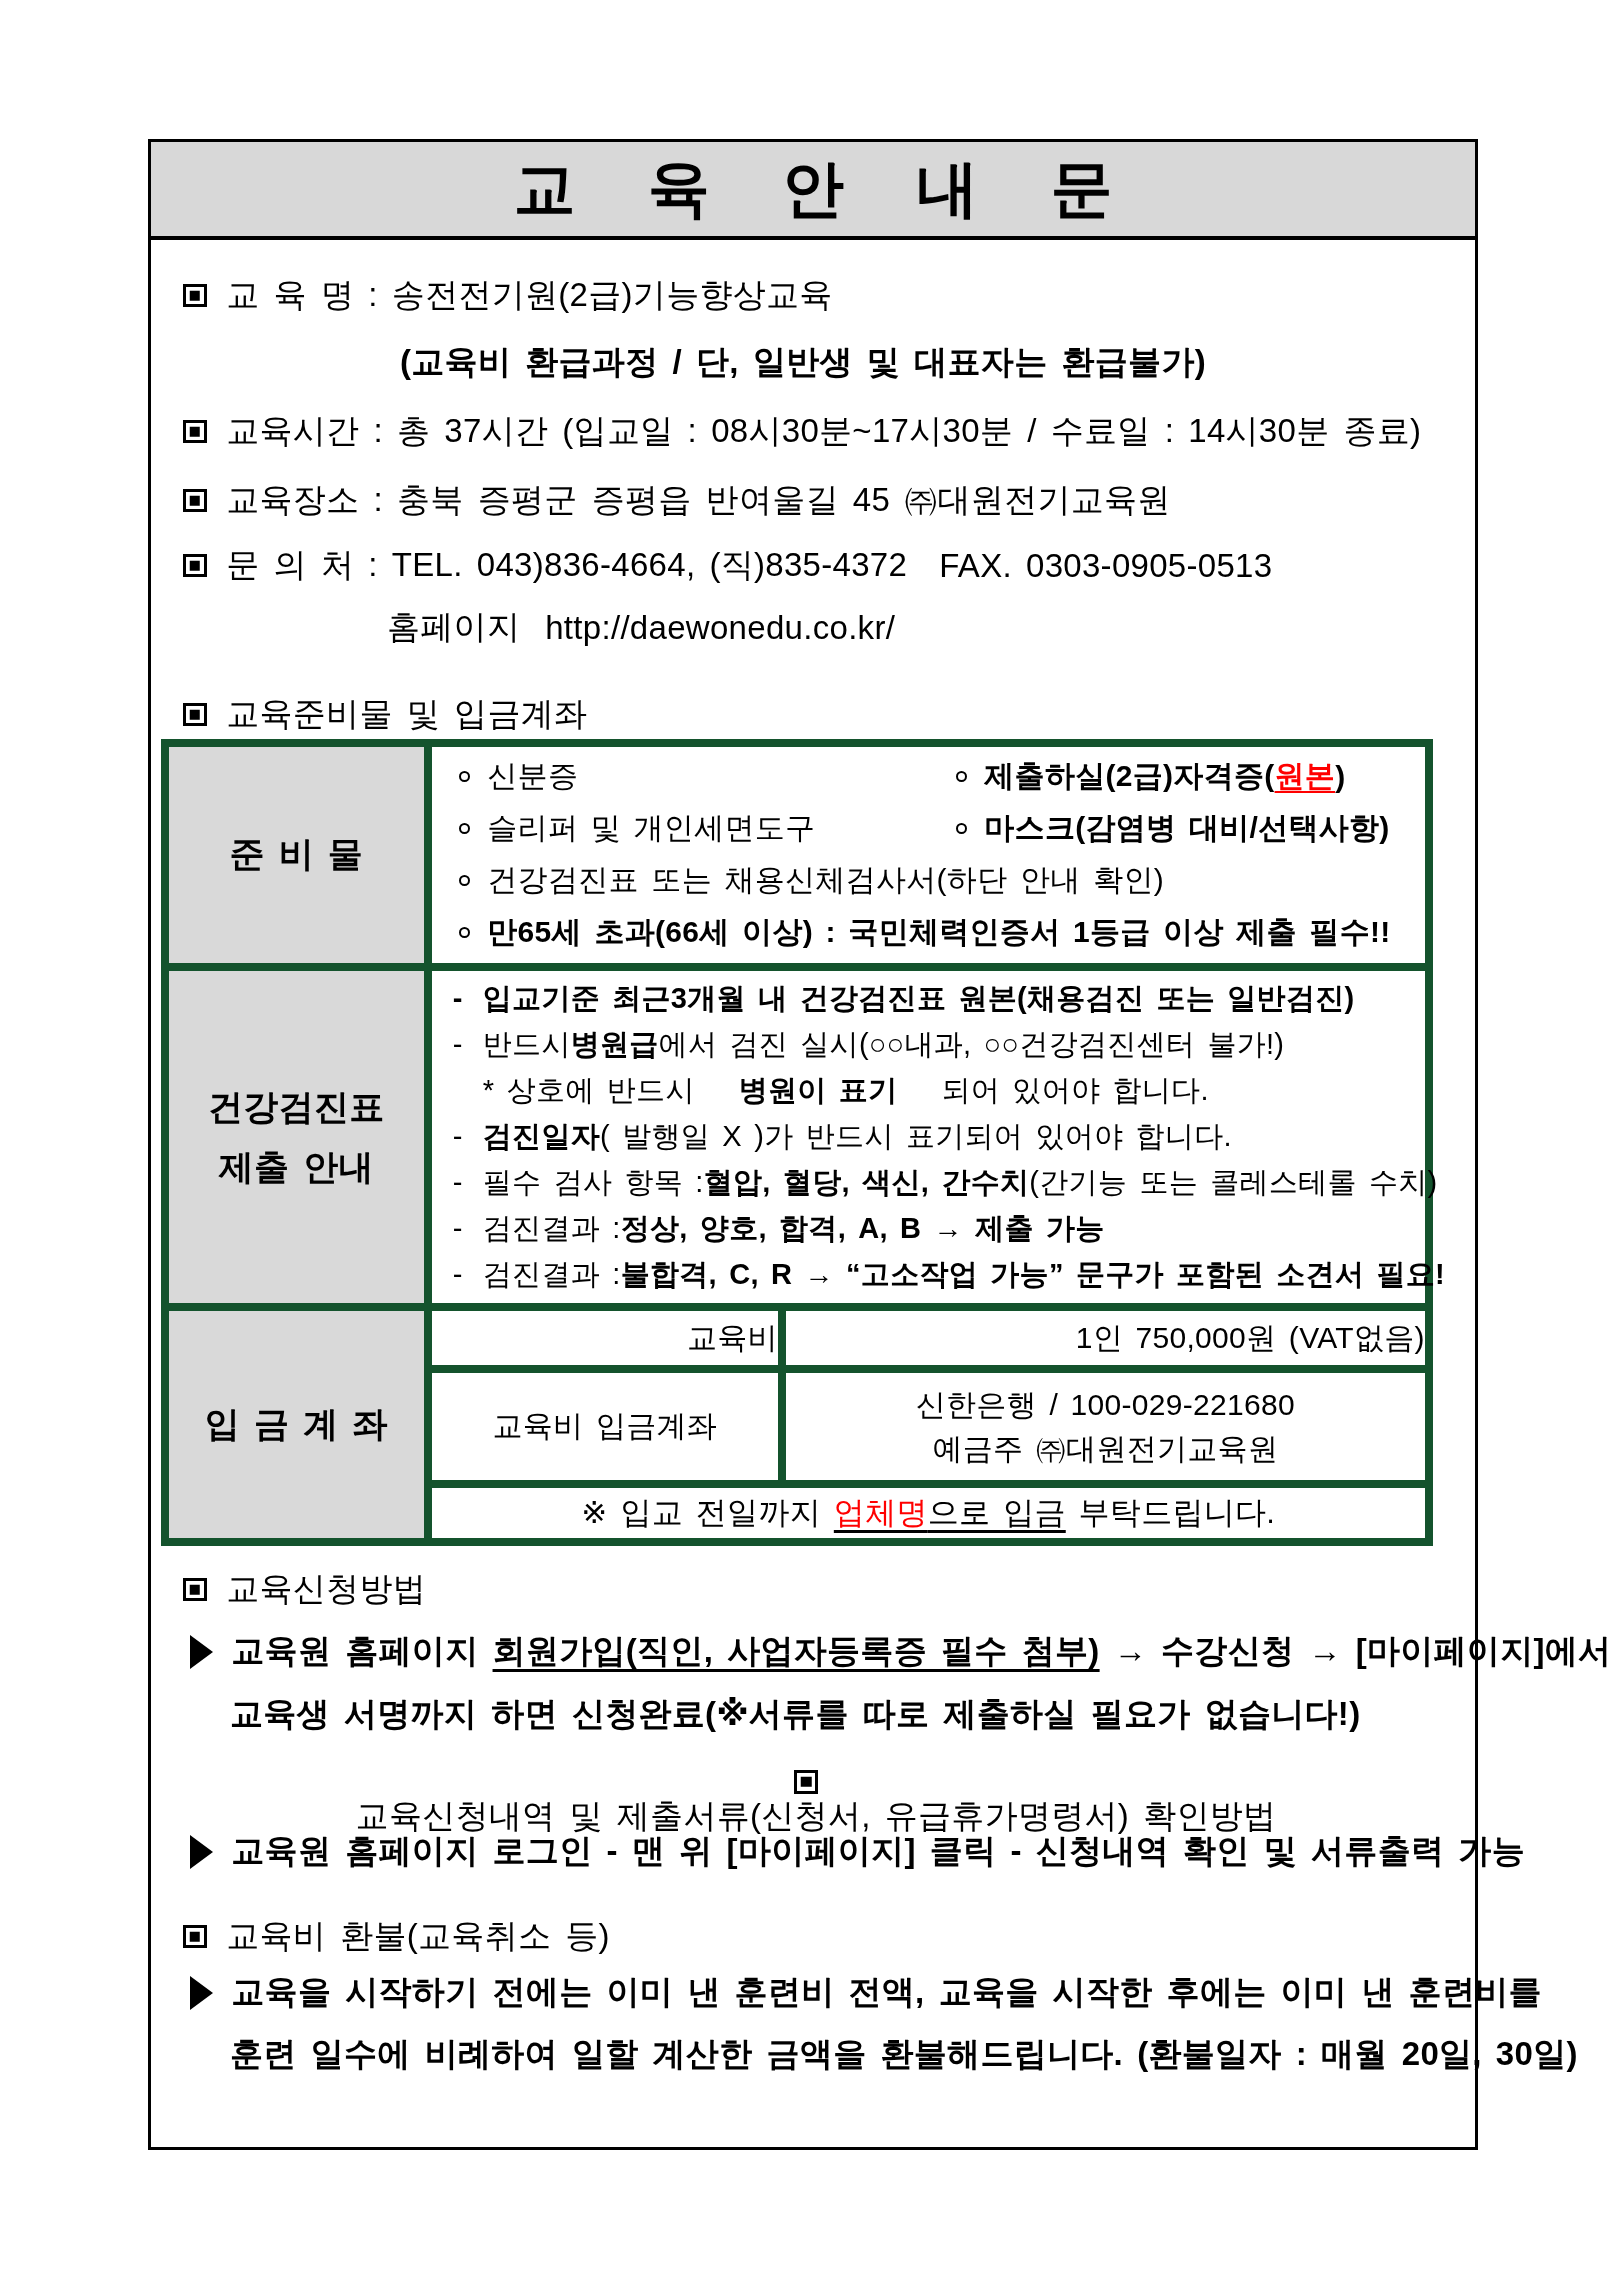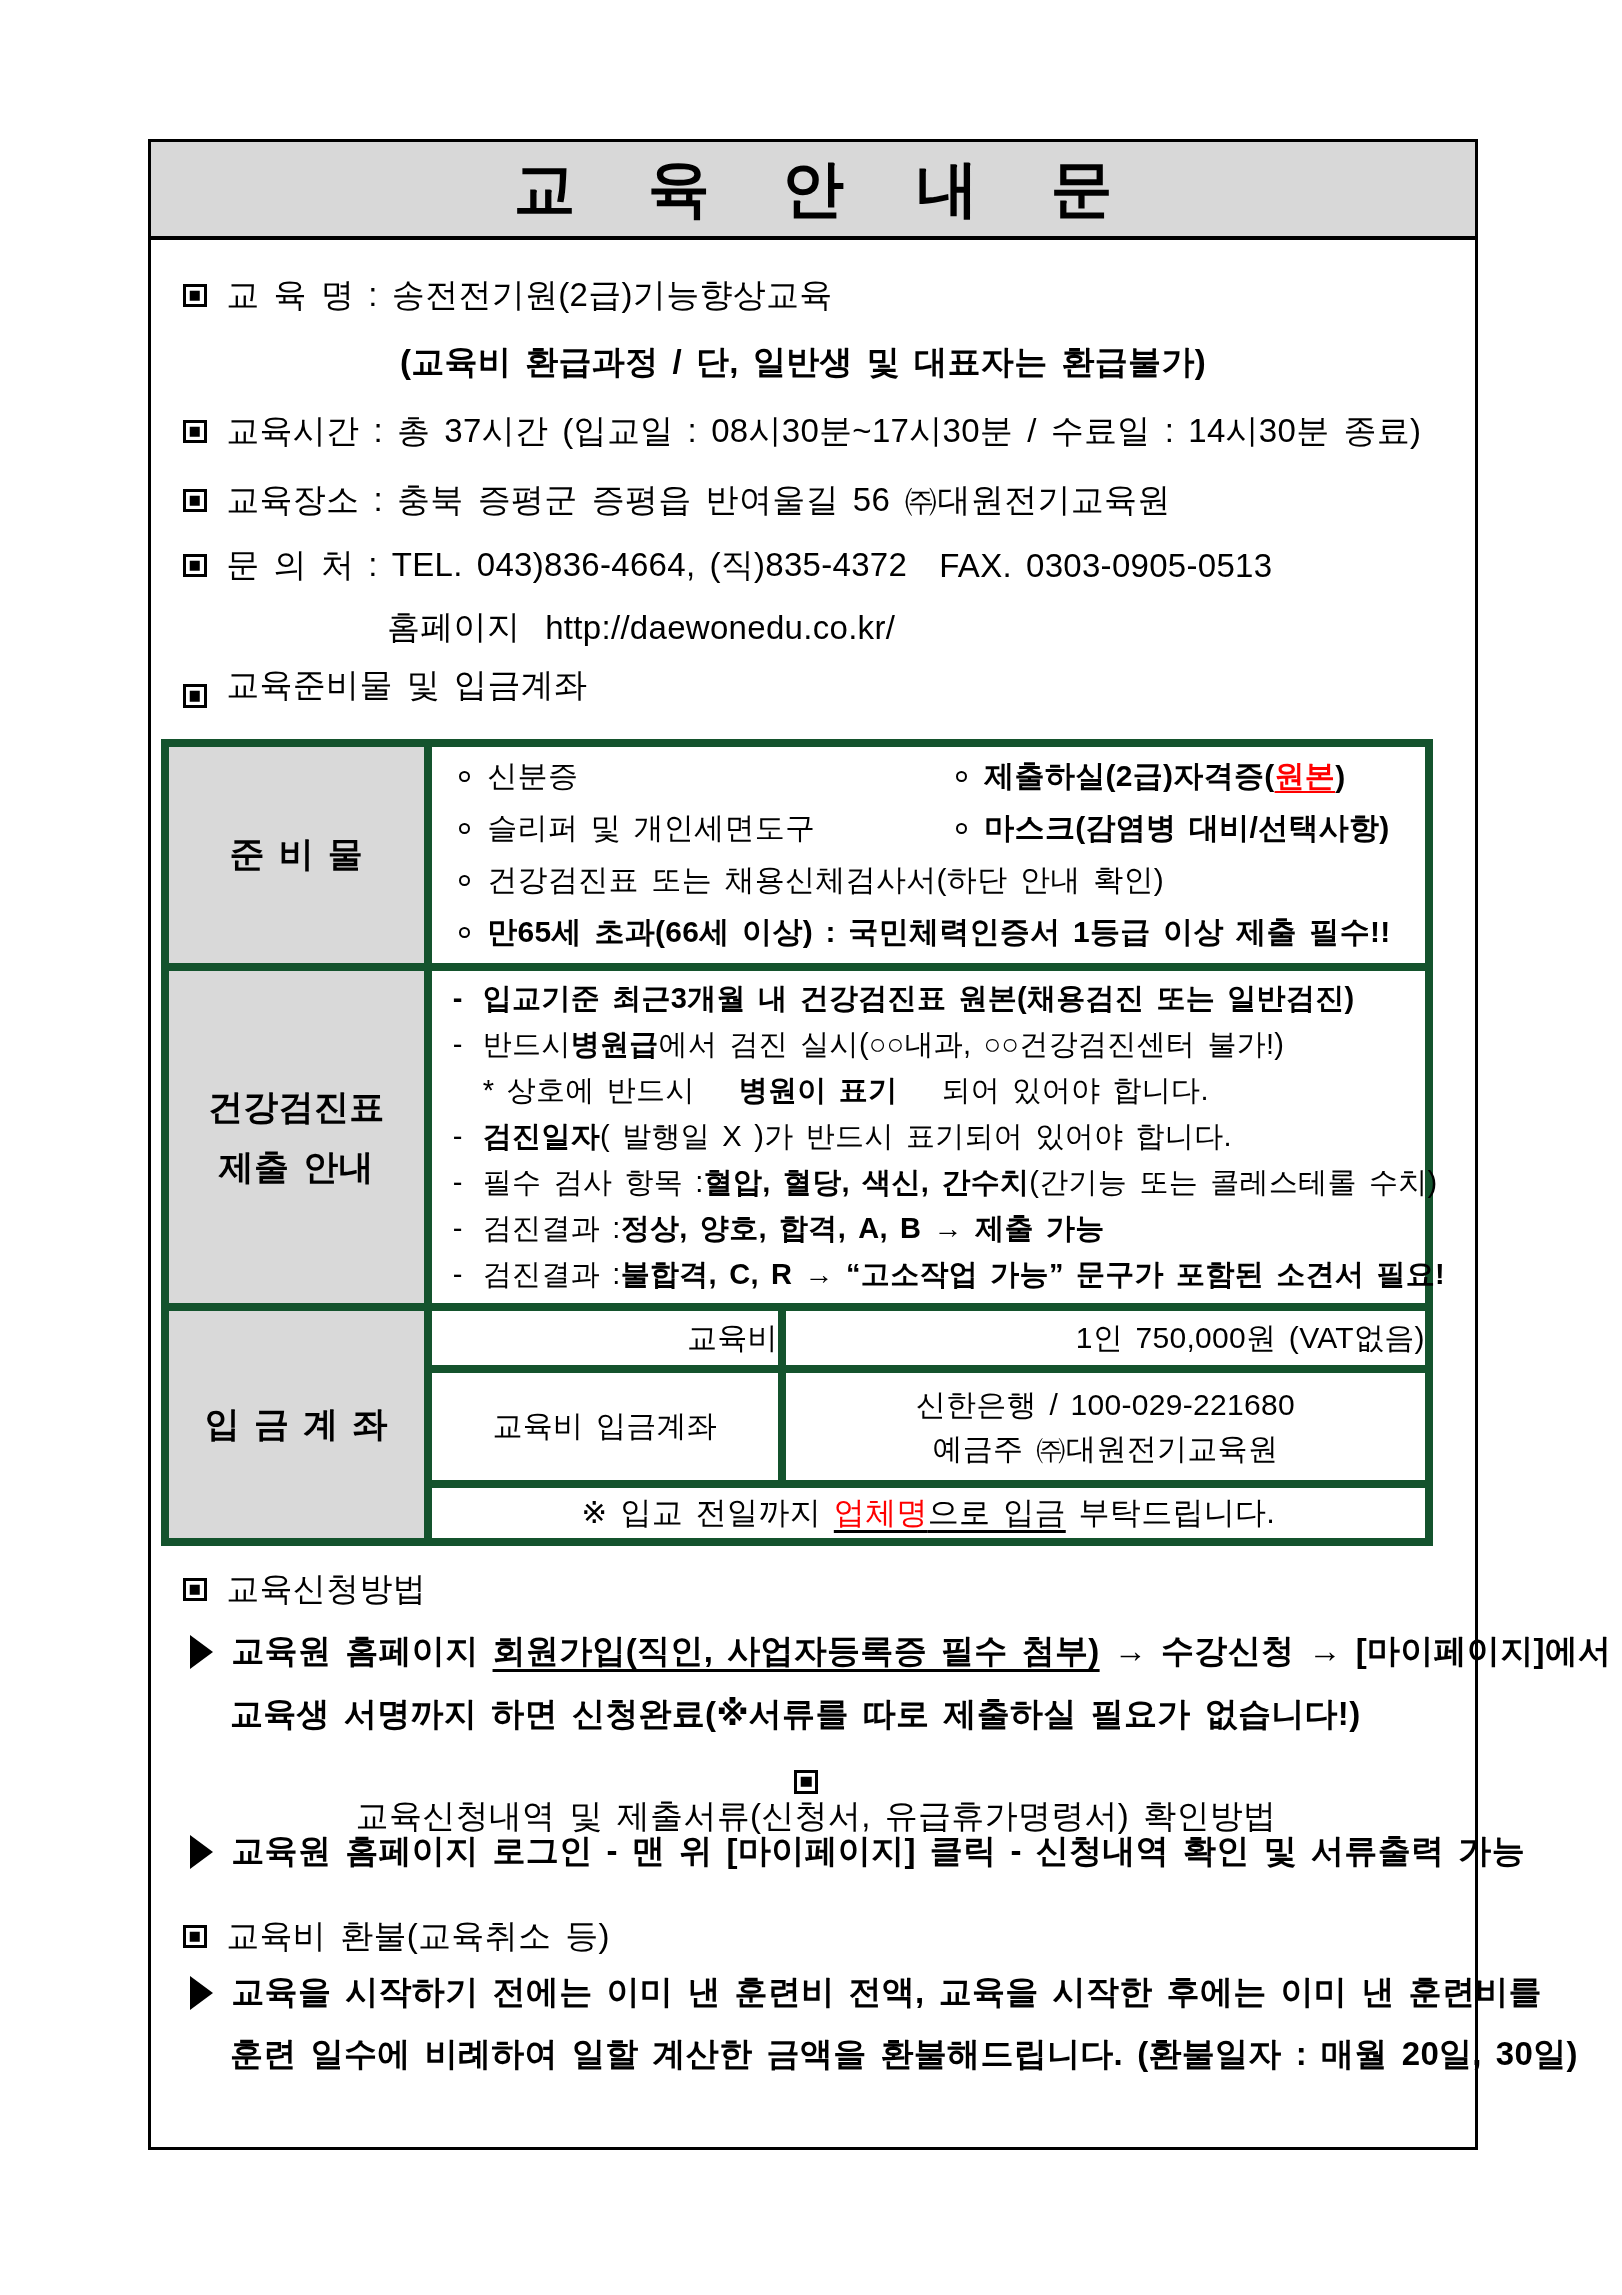--- a/index.html
+++ b/index.html
@@ -94,37 +94,37 @@
       <span class="sq">
           <i></i>
         </span>
       <span>교육시간 : 총 37시간 (입교일 : 08시30분~17시30분 / 수료일 : 14시30분 종료)</span>
     </div>
 
     <div class="line" style="top:336px;">
       <span class="sq">
           <i></i>
         </span>
-      <span>교육장소 : 충북 증평군 증평읍 반여울길 56 ㈜대원전기교육원</span>
+      <span>교육장소 : 충북 증평군 증평읍 반여울길 45 ㈜대원전기교육원</span>
     </div>
 
     <div class="line" style="top:401px;">
       <span class="sq">
           <i></i>
         </span>
       <span>문 의 처 : TEL. 043)836-4664, (직)835-4372</span>
       <span style="margin-left:32px;">FAX. 0303-0905-0513</span>
     </div>
 
     <div class="line" style="top:463px; left:236px;">
       <span>홈페이지</span>
       <span style="margin-left:25px;">http://daewonedu.co.kr/</span>
     </div>
 
-    <div class="line" style="top:521px;align-items:flex-end;">
+    <div class="line" style="top:550px;">
       <span class="sq">
           <i></i>
         </span>
       <span>교육준비물 및 입금계좌</span>
     </div>
 
     <table class="main">
       <colgroup>
           <col style="width:263px">
           <col style="width:354px">

